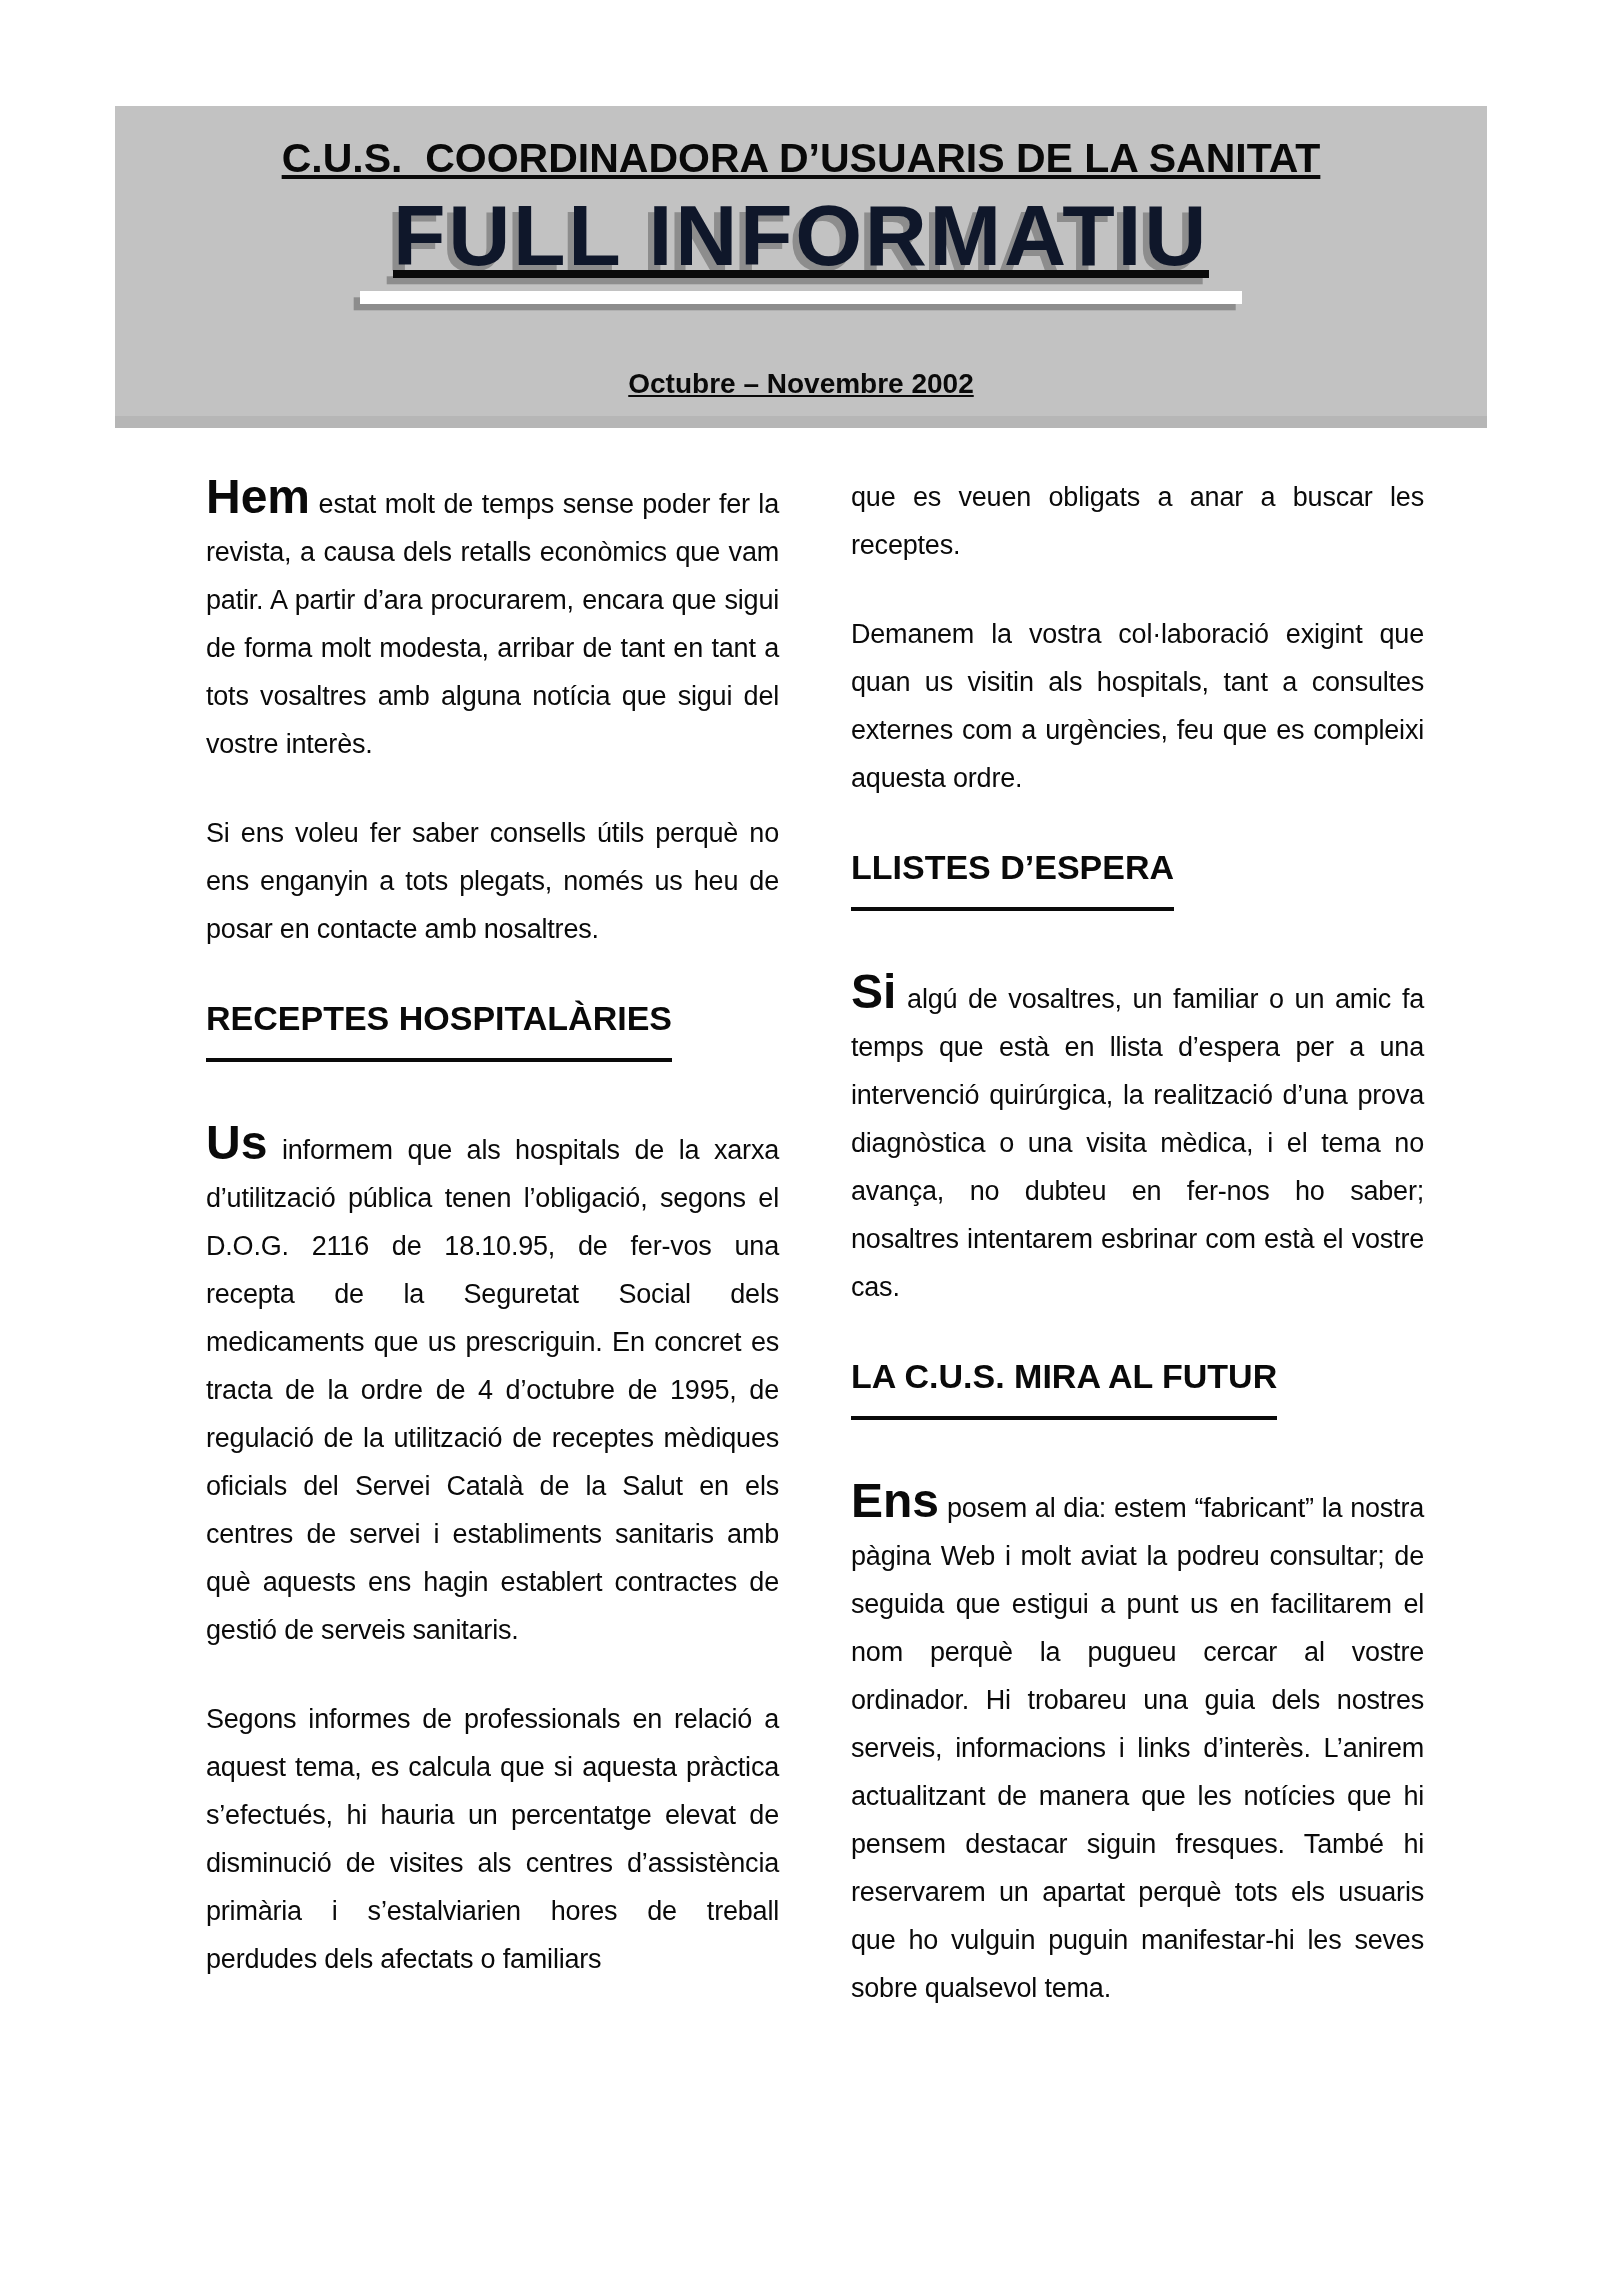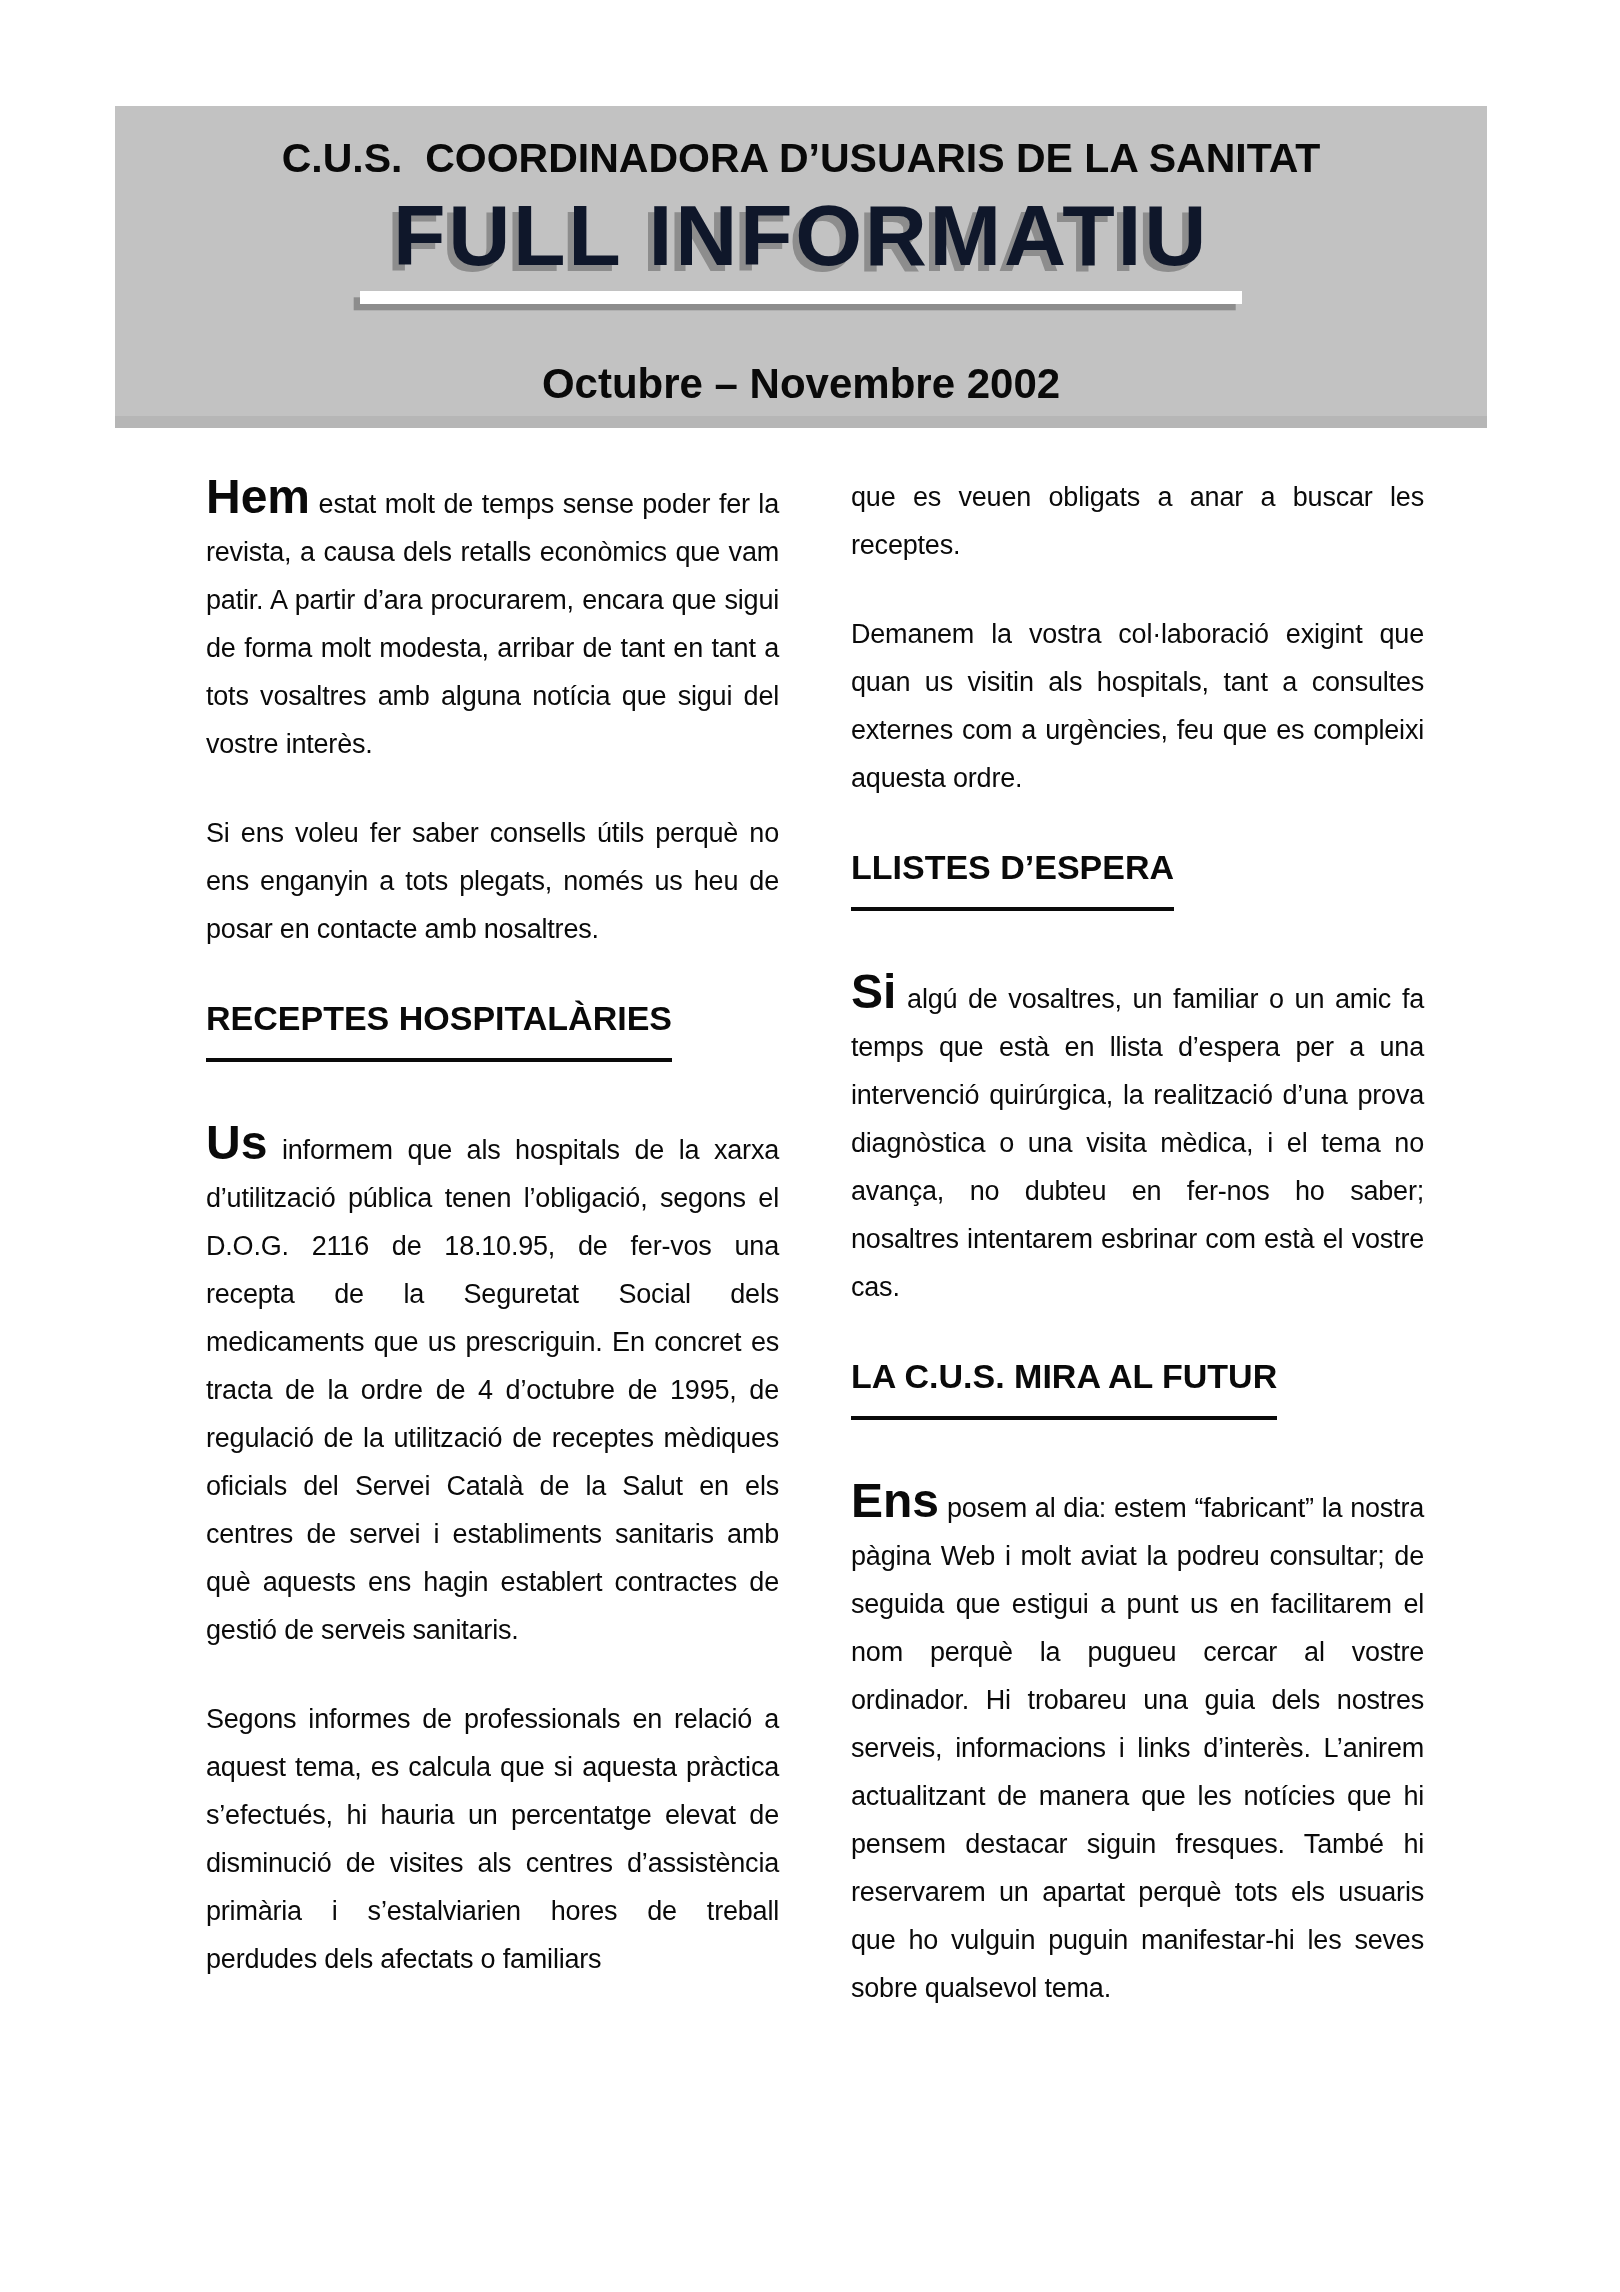--- a/index.html
+++ b/index.html
@@ -6,41 +6,41 @@
   body{
     width:1620px;height:2293px;position:relative;
     background:#ffffff;color:#0a0a0a;
     font-family:"Liberation Sans","DejaVu Sans",sans-serif;
     overflow:hidden;
   }
 
   
   .masthead{
     position:absolute;left:115px;top:106px;width:1372px;height:322px;
-    background:#c2c2c2;text-align:center;
+    background:#c2c2c2;text-align:center;text-decoration:underline;
   }
   .masthead::after{ 
     content:"";position:absolute;left:0;bottom:0;width:100%;height:11.6px;
     background:#b6b6b6;
   }
   .org-title{
     padding-top:30px;font-size:41px;font-weight:bold;line-height:45px;
     white-space:pre-wrap;letter-spacing:0px;
   }
   .main-title{
     margin-top:10.7px;font-size:86px;line-height:86px;font-weight:bold;
     color:#0f172a;letter-spacing:2.7px;
     text-shadow:-6.3px 6.3px 0 #8d8d8d;
   }
   .fi-underline{
     width:882px;height:13.4px;background:#ffffff;margin:13.4px auto 0;
     box-shadow:-6.3px 6.3px 0 #8d8d8d;
   }
   .issue-date{
-    margin-top:59px;font-size:42px;font-weight:bold;line-height:41px;
+    margin-top:59px;font-size:28px;font-weight:bold;line-height:41px;
   }
 
   
   .col{
     position:absolute;top:473px;width:573px;
     font-size:27px;line-height:48px;letter-spacing:-0.2px;
     text-align:justify;
   }
   .col-left{left:206px;}
   .col-right{left:851px;}

